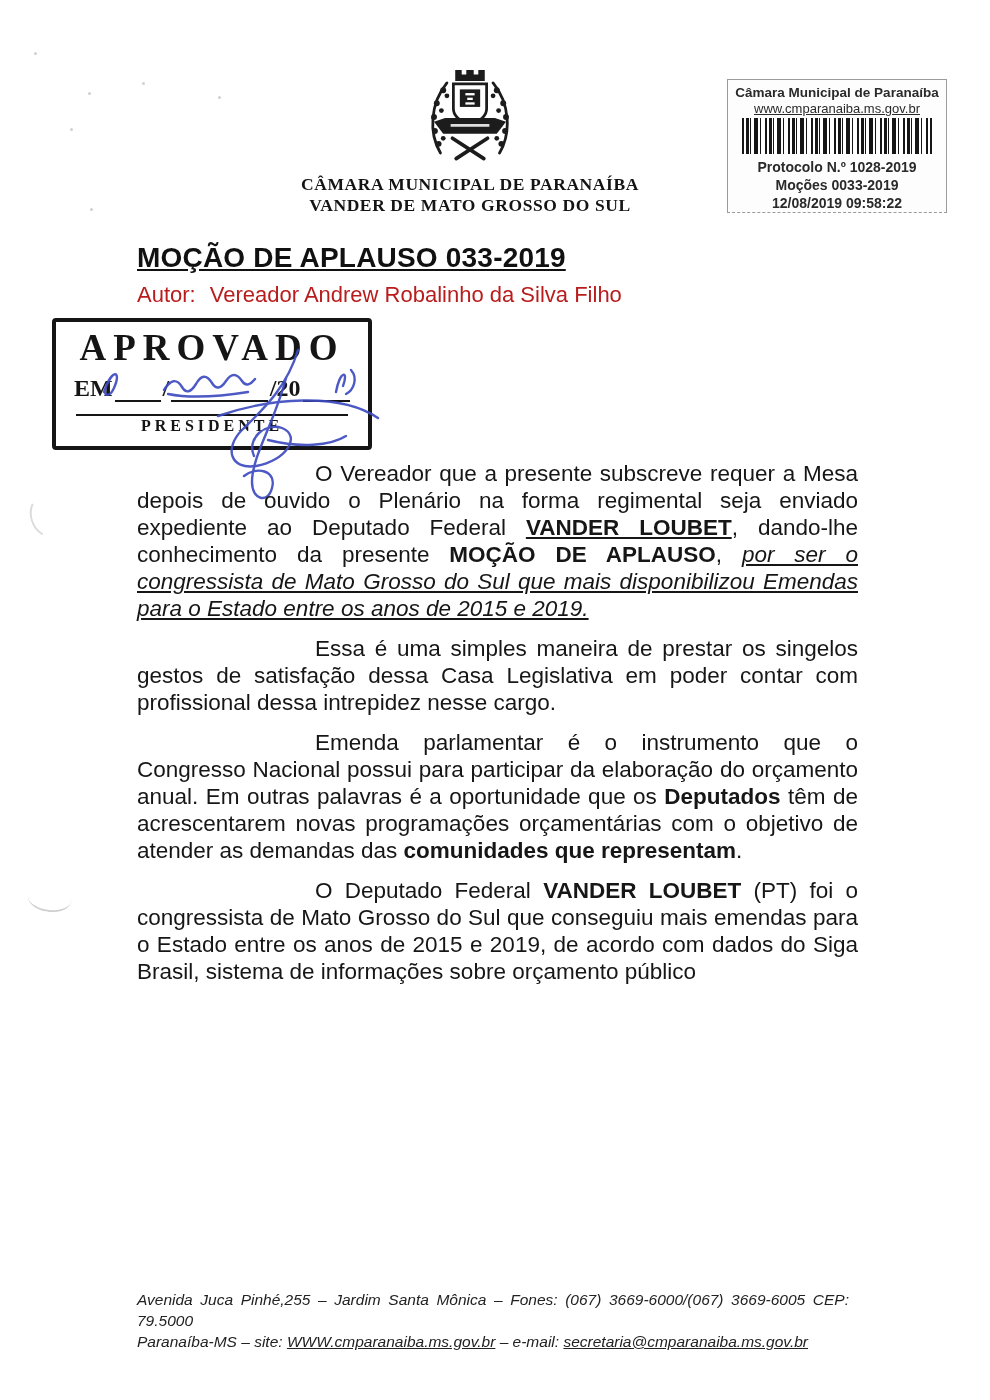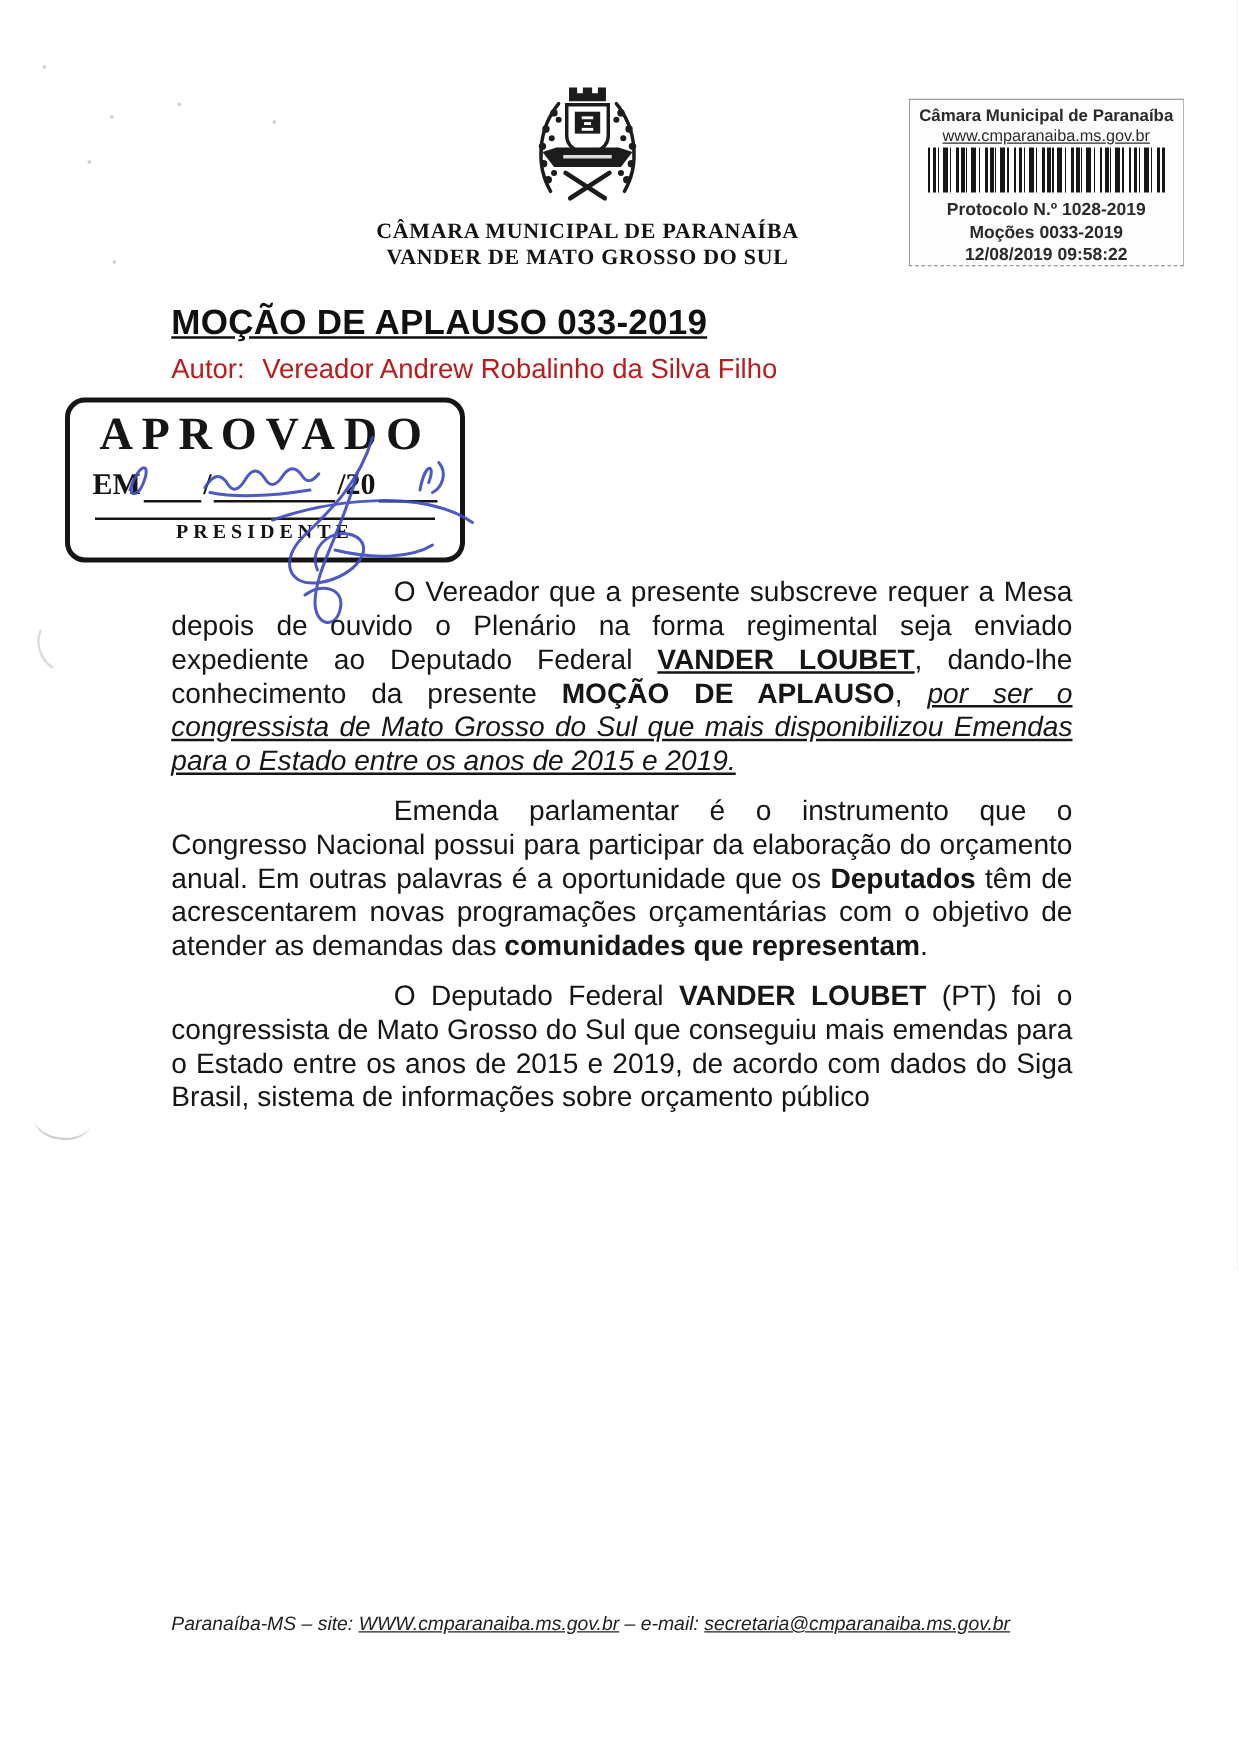--- a/index.html
+++ b/index.html
@@ -45,21 +45,21 @@
 
   
   .titleblock{position:absolute;left:137px;top:242px;width:740px;}
   .doc-title{font-size:28px;font-weight:bold;text-decoration:underline;letter-spacing:.2px;color:#111;}
   .author-line{margin-top:8px;font-size:22px;color:#b91c1c;}
   .author-line .lbl{margin-right:14px;}
 
   
   .stamp{
     position:absolute;left:52px;top:318px;width:312px;height:124px;
-    border:4px solid #151515;border-radius:16px;background:transparent;
+    border:4px solid #151515;border-radius:4px;background:transparent;
     font-family:"Liberation Serif",serif;color:#151515;
   }
   .stamp-title{margin-top:4px;text-align:center;font-weight:bold;font-size:37px;letter-spacing:7px;}
   .em-row{display:flex;align-items:flex-end;margin:6px 18px 0 18px;font-weight:bold;font-size:24px;}
   .em-row .blank{border-bottom:2.5px solid #151515;height:22px;}
   .blank.day{width:56px;margin:0 2px;}
   .blank.month{width:118px;margin:0 2px;}
   .blank.year{width:58px;margin-left:2px;}
   .sig-line{width:272px;margin:12px auto 0 auto;border-top:2.5px solid #151515;}
   .stamp-role{text-align:center;font-weight:bold;font-size:16px;letter-spacing:4px;margin-top:1px;}
@@ -173,23 +173,25 @@
       <path d="M296 72 C 300 50, 309 50, 303 66 M311 50 C 318 58, 314 70, 306 74"></path>
       <path d="M258 30 C 246 70, 220 92, 202 110 C 184 128, 190 150, 216 146 C 246 141, 262 116, 242 108 C 226 102, 206 118, 214 136"></path>
       <path d="M246 58 C 234 104, 212 136, 212 162 C 212 180, 228 184, 232 168 C 237 150, 216 146, 204 156"></path>
       <path d="M178 96 C 230 78, 300 72, 338 98"></path>
       <path d="M228 120 C 260 128, 290 126, 306 116"></path>
     </g>
   </svg>
 
   <div class="body">
     <p><span>O Vereador que a presente subscreve requer a Mesa depois de ouvido o Plenário na forma regimental seja enviado expediente ao Deputado Federal </span><span class="b u">VANDER LOUBET</span><span>, dando-lhe conhecimento da presente </span><span class="b">MOÇÃO DE APLAUSO</span><span>, </span><span class="u i">por ser o congressista de Mato Grosso do Sul que mais disponibilizou Emendas para o Estado entre os anos de 2015 e 2019.</span></p>
+    <p><span>Essa é uma simples maneira de prestar os singelos gestos de satisfação dessa Casa Legislativa em poder contar com profissional dessa intrepidez nesse cargo.</span></p>
     <p><span>Emenda parlamentar é o instrumento que o Congresso Nacional possui para participar da elaboração do orçamento anual. Em outras palavras é a oportunidade que os </span><span class="b">Deputados</span><span> têm de acrescentarem novas programações orçamentárias com o objetivo de atender as demandas das </span><span class="b">comunidades que representam</span><span>.</span></p>
     <p><span>O Deputado Federal </span><span class="b">VANDER LOUBET</span><span> (PT) foi o congressista de Mato Grosso do Sul que conseguiu mais emendas para o Estado entre os anos de 2015 e 2019, de acordo com dados do Siga Brasil, sistema de informações sobre orçamento público</span></p>
   </div>
 
   <div class="footer">
+    <div class="l1">Avenida Juca Pinhé,255 – Jardim Santa Mônica – Fones: (067) 3669-6000/(067) 3669-6005 CEP: 79.5000</div>
     <div class="l2">
       <span>Paranaíba-MS – site: </span><span class="u">WWW.cmparanaiba.ms.gov.br</span><span> – e-mail: </span><span class="u">secretaria@cmparanaiba.ms.gov.br</span>
     </div>
   </div>
 
 </div>
 
 </body></html>

